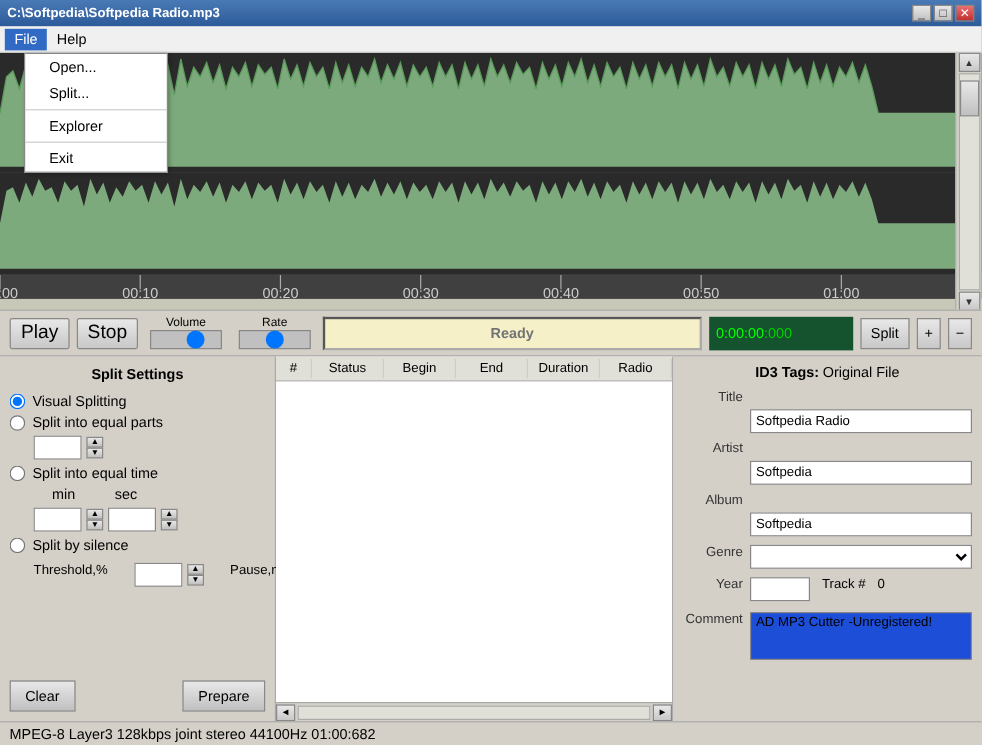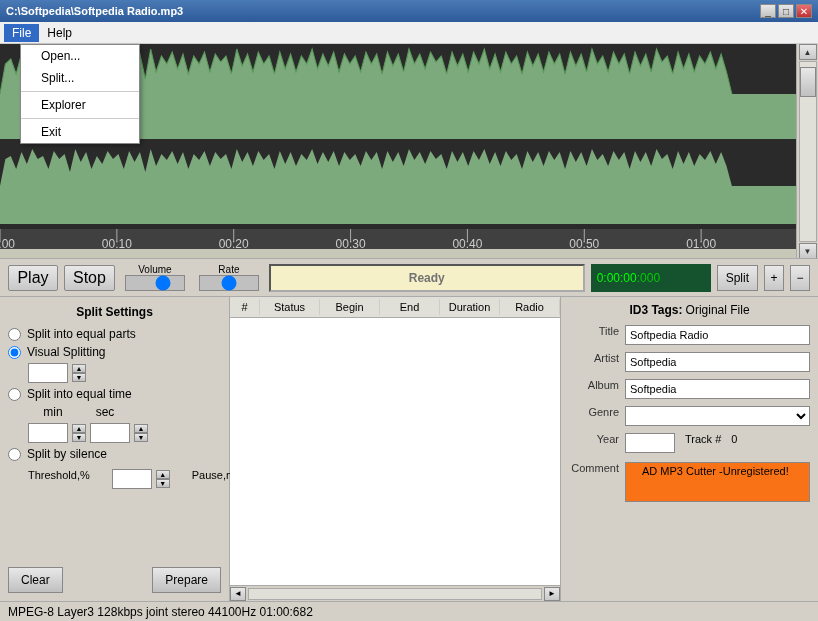--- a/index.html
+++ b/index.html
@@ -381,20 +381,21 @@
       font-size: 11px;
       color: #333;
     }
     .id3-input {
       flex: 1;
       height: 20px;
       border: 1px solid #888;
       background: white;
       padding: 0 4px;
       font-size: 11px;
+      margin-top: 16px;
     }
     .id3-select {
       flex: 1;
       height: 20px;
       border: 1px solid #888;
       background: white;
       font-size: 11px;
     }
     .id3-year-input {
       width: 50px;
@@ -410,22 +411,22 @@
     .id3-comment {
       display: flex;
       align-items: flex-start;
       gap: 6px;
       margin-top: 2px;
     }
     .id3-textarea {
       flex: 1;
       height: 40px;
       border: 1px solid #888;
-      background: #f97316;
-      padding: 2px 16px;
+      background: #1d4ed8;
+      padding: 2px 4px;
       font-size: 11px;
       resize: none;
     }
 
     .status-bar {
       height: 20px;
       background: #d4d0c8;
       border-top: 1px solid #aaa;
       display: flex;
       align-items: center;
@@ -570,27 +571,27 @@
   </div>
 
   <div class="bottom-panel">
 
     <div class="left-panel">
       <div class="panel-title">Split Settings</div>
 
       <div class="radio-group">
 
         <div class="radio-row">
+          <input type="radio" name="split-mode" checked="" style="">
+          <span>Visual Splitting</span>
+        </div>
+
+        <div class="radio-row">
           <input type="radio" name="split-mode" style="">
           <span>Split into equal parts</span>
-        </div>
-
-        <div class="radio-row">
-          <input type="radio" name="split-mode" checked="" style="">
-          <span>Visual Splitting</span>
         </div>
         <div class="split-parts-row">
           <input type="text" class="spin-input" style="">
           <div class="spin-btn-group">
             <div class="spin-btn">▲</div>
             <div class="spin-btn">▼</div>
           </div>
         </div>
 
         <div class="radio-row">

